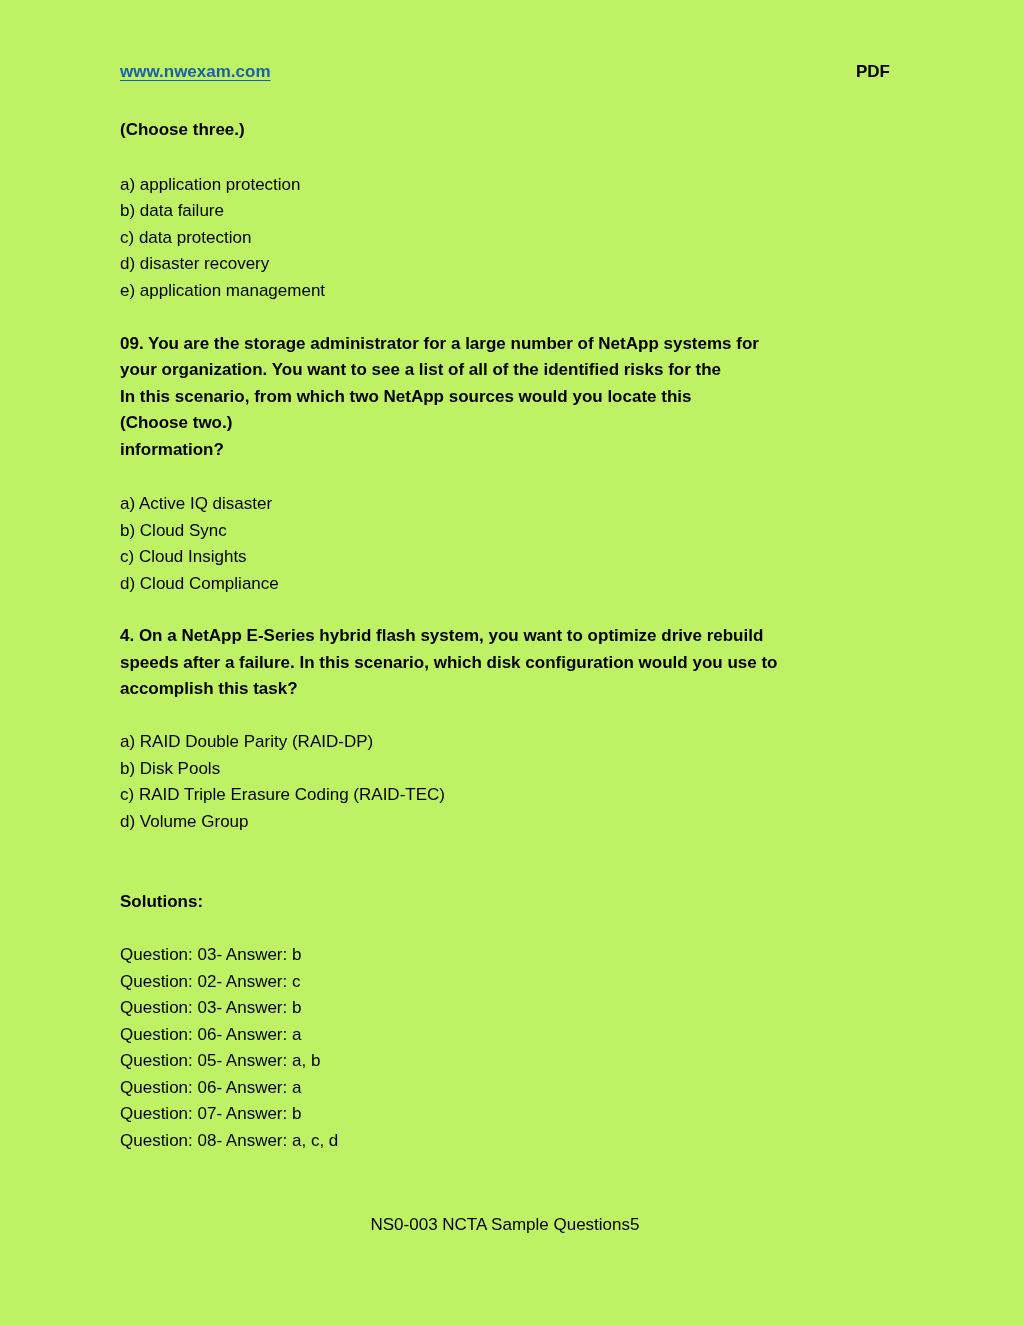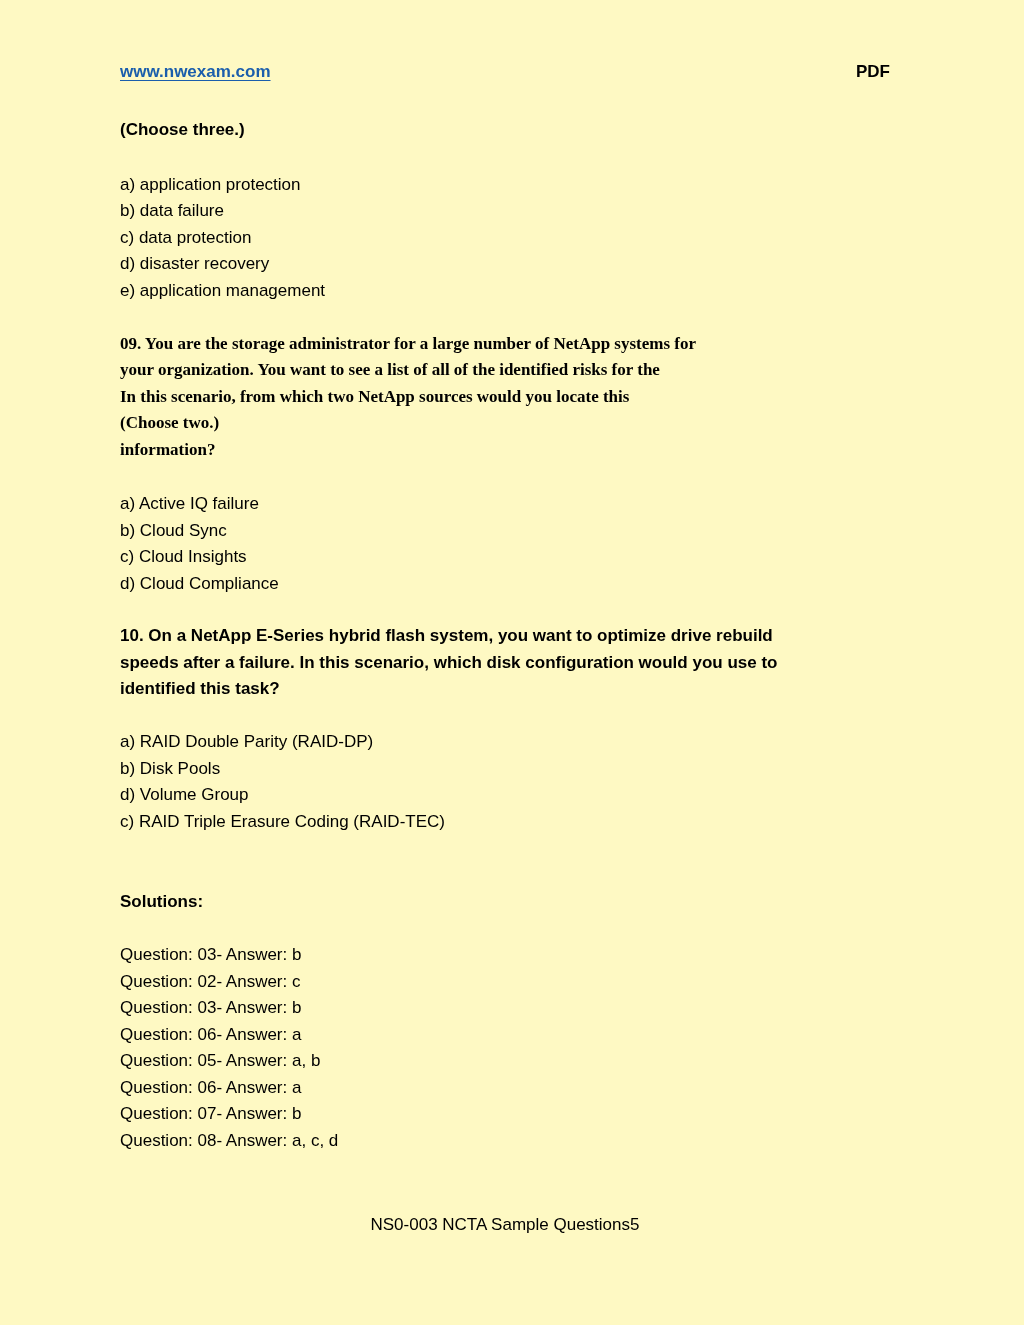--- a/index.html
+++ b/index.html
@@ -2,21 +2,21 @@
 <html><head>
 <meta charset="utf-8">
 <style>
   * { margin: 0; padding: 0; box-sizing: border-box; }
   html, body { background: #ffffff; }
   .page {
     position: relative;
     width: 1024px;
     height: 1325px;
     margin: 0 auto;
-    background: #fef9c3;
+    background: #bef264;
     color: #000000;
     font-family: "Liberation Sans", "DejaVu Sans", sans-serif;
     font-size: 17px;
     line-height: 26.5px;
     padding: 59px 134px 0 120px;
     overflow: hidden;
   }
   .ln { white-space: nowrap; }
   .bold { font-weight: bold; }
   .header-row {
@@ -26,21 +26,21 @@
     font-weight: bold;
   }
   .site-link {
     color: #1b5eac;
     text-decoration: underline;
     text-underline-offset: 3px;
     cursor: pointer;
   }
   .sec-choose3  { margin-top: 31px; }
   .sec-opts1    { margin-top: 28.5px; }
-  .sec-q09      { margin-top: 26.5px; font-family: Liberation Serif, serif; }
+  .sec-q09      { margin-top: 26.5px; }
   .sec-opts2    { margin-top: 28px; }
   .sec-q10      { margin-top: 26px; }
   .sec-opts3    { margin-top: 26.5px; }
   .sec-solutions{ margin-top: 54px; }
   .sec-answers  { margin-top: 26.5px; }
   .footer-row {
     margin-top: 58px;
     display: flex;
     justify-content: center;
     align-items: baseline;
@@ -70,37 +70,37 @@
 
   <div class="sec-q09 bold">
     <div class="ln">09. You are the storage administrator for a large number of NetApp systems for</div>
     <div class="ln">your organization. You want to see a list of all of the identified risks for the</div>
     <div class="ln">In this scenario, from which two NetApp sources would you locate this</div>
     <div class="ln">(Choose two.)</div>
     <div class="ln">information?</div>
   </div>
 
   <div class="sec-opts2">
-    <div class="ln">a) Active IQ failure</div>
+    <div class="ln">a) Active IQ disaster</div>
     <div class="ln">b) Cloud Sync</div>
     <div class="ln">c) Cloud Insights</div>
     <div class="ln">d) Cloud Compliance</div>
   </div>
 
   <div class="sec-q10 bold">
-    <div class="ln">10. On a NetApp E-Series hybrid flash system, you want to optimize drive rebuild</div>
+    <div class="ln">4. On a NetApp E-Series hybrid flash system, you want to optimize drive rebuild</div>
     <div class="ln">speeds after a failure. In this scenario, which disk configuration would you use to</div>
-    <div class="ln">identified this task?</div>
+    <div class="ln">accomplish this task?</div>
   </div>
 
   <div class="sec-opts3">
     <div class="ln">a) RAID Double Parity (RAID-DP)</div>
     <div class="ln">b) Disk Pools</div>
+    <div class="ln">c) RAID Triple Erasure Coding (RAID-TEC)</div>
     <div class="ln">d) Volume Group</div>
-    <div class="ln">c) RAID Triple Erasure Coding (RAID-TEC)</div>
   </div>
 
   <div class="sec-solutions">
     <div class="ln bold">Solutions:</div>
   </div>
 
   <div class="sec-answers">
     <div class="ln">Question: 03- Answer: b</div>
     <div class="ln">Question: 02- Answer: c</div>
     <div class="ln">Question: 03- Answer: b</div>

